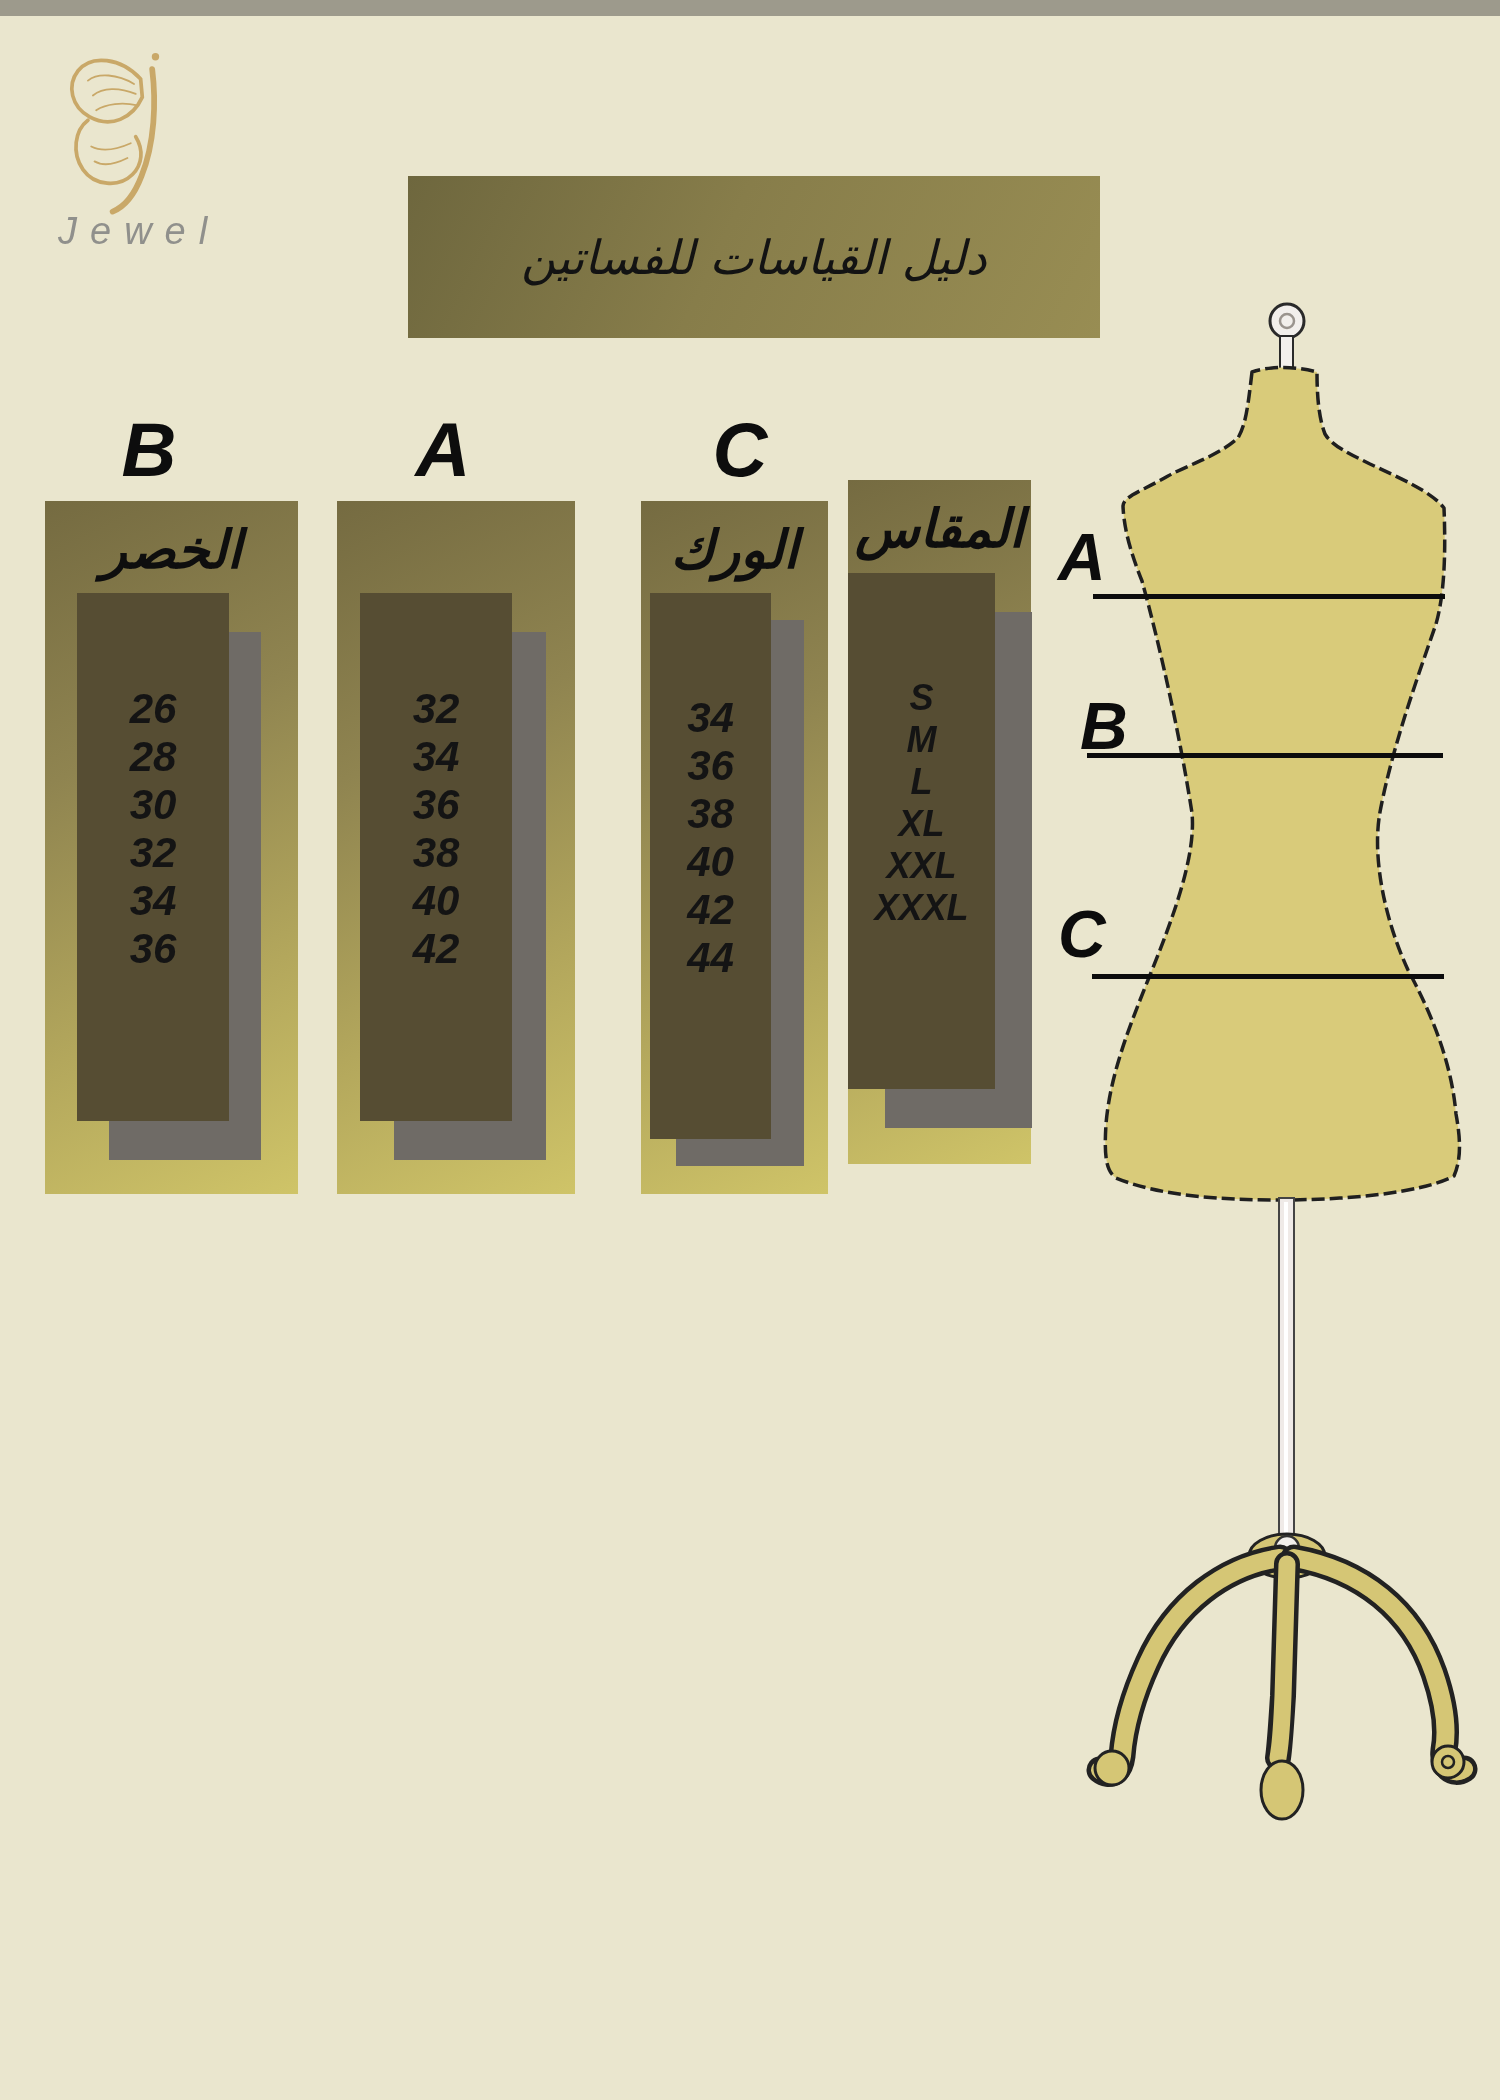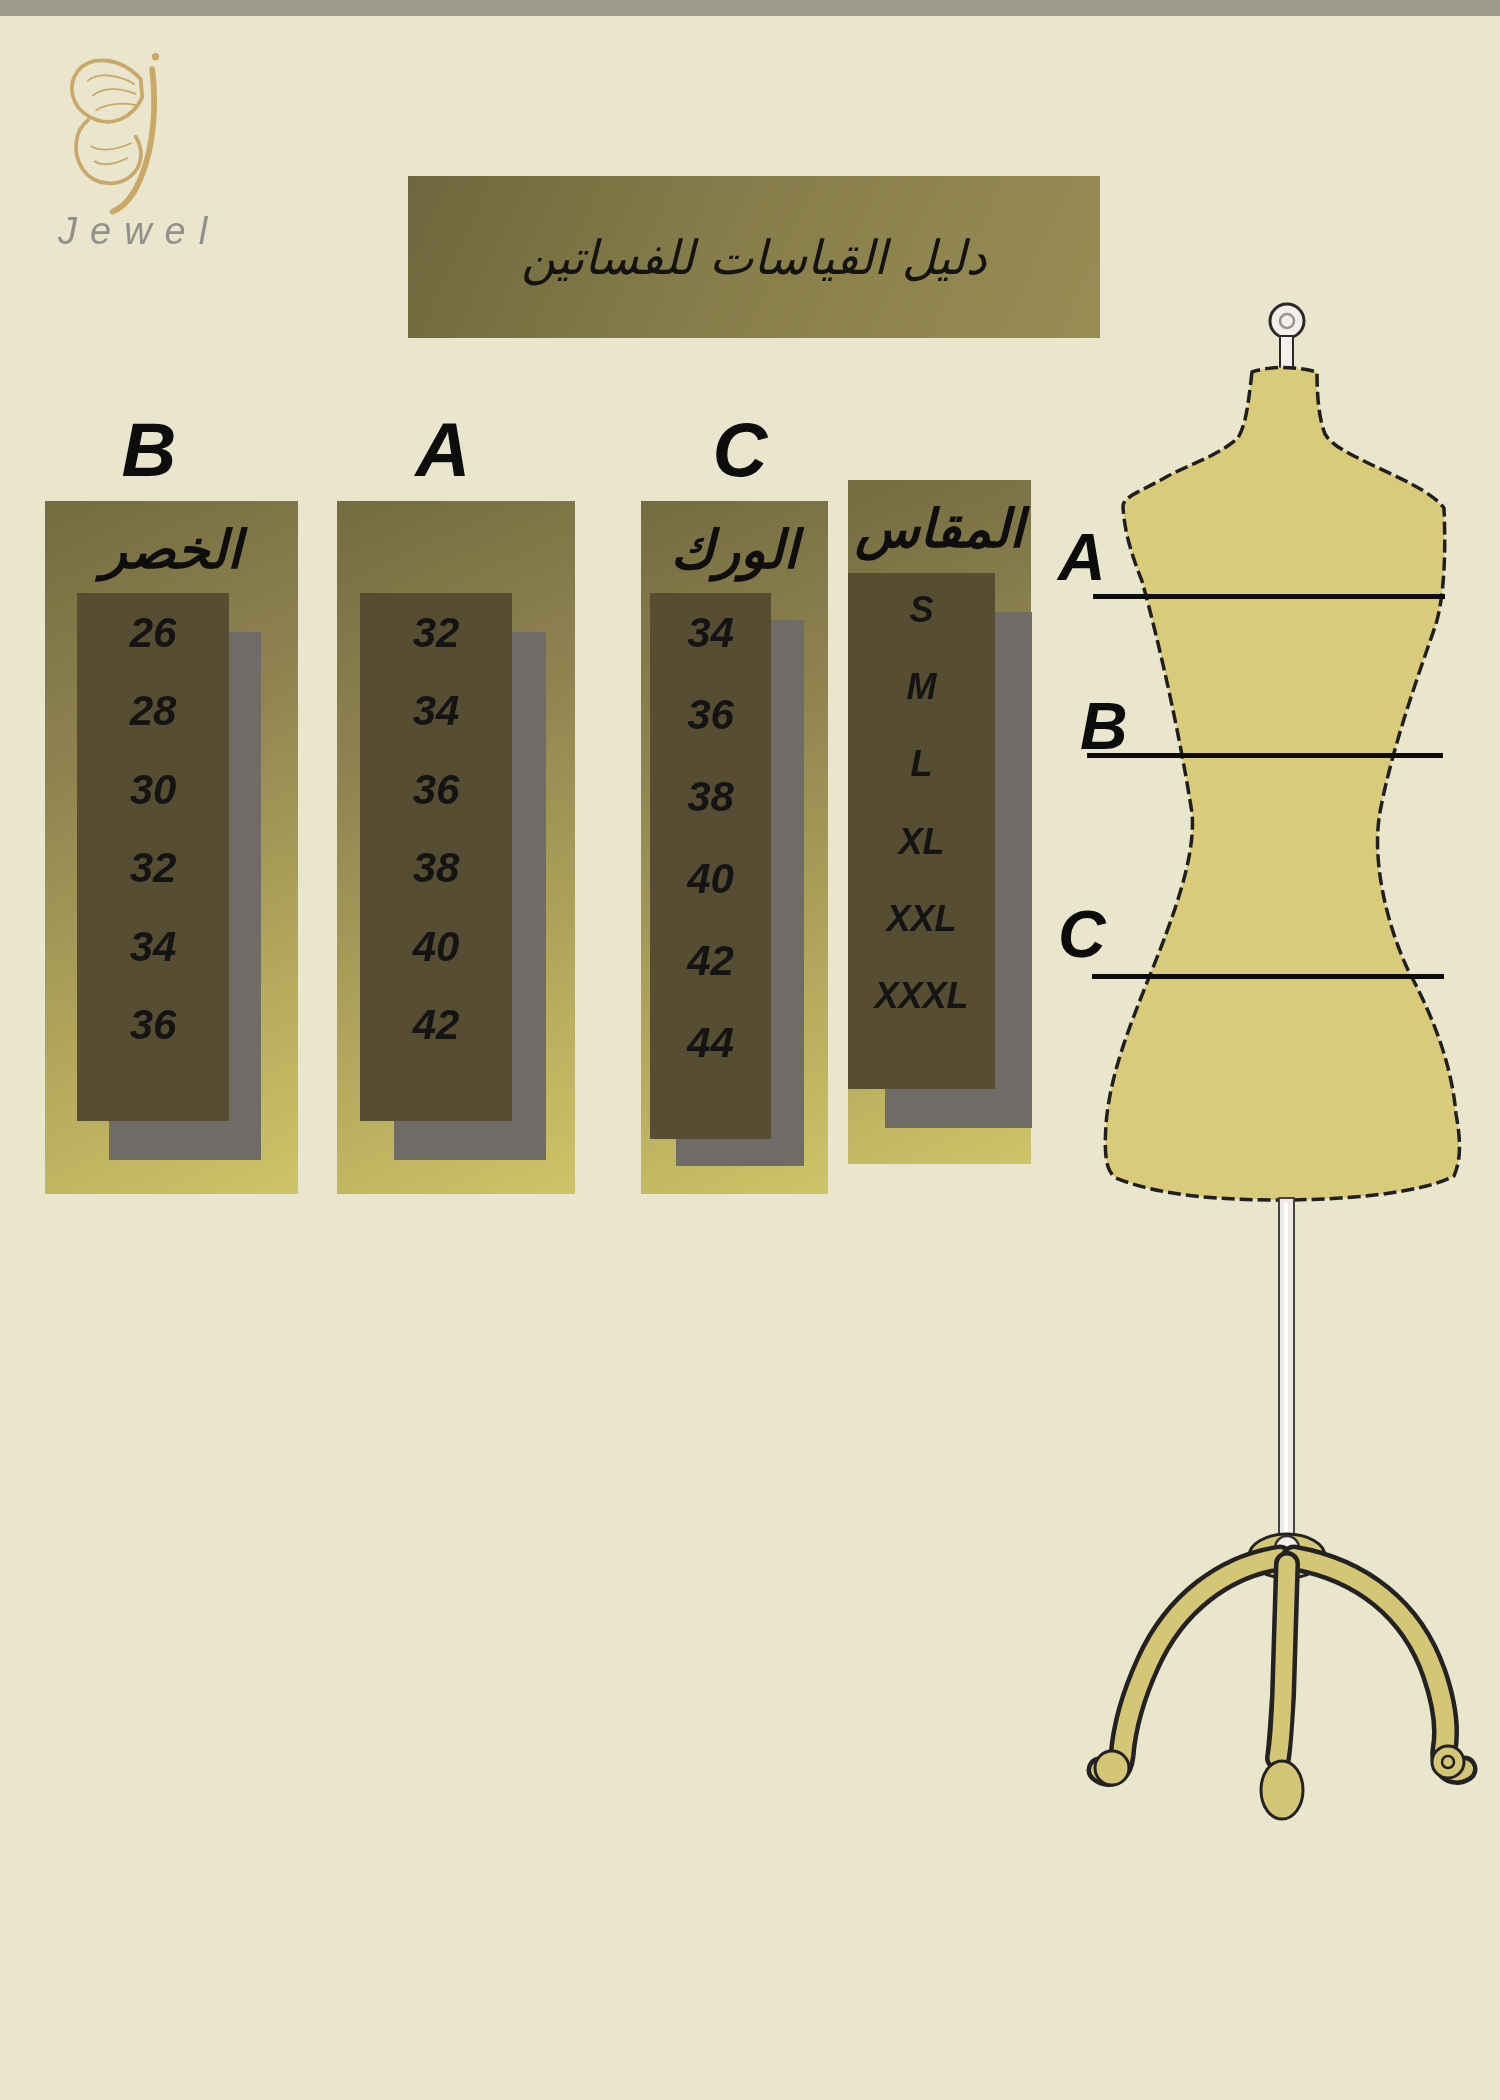--- a/index.html
+++ b/index.html
@@ -35,21 +35,21 @@
     background:linear-gradient(155deg,#756b41 0%,#8f8450 35%,#b3a75c 70%,#cfc468 100%);
   }
   .col-header{
     position:absolute;left:0;right:0;top:12px;height:72px;
     display:flex;align-items:center;justify-content:center;
     font-weight:bold;font-size:53px;color:#0e0e0e;direction:rtl;
   }
   .shadow{position:absolute;background:#6F6B66;}
   .darkbox{
     position:absolute;background:#564D33;box-sizing:border-box;
-    display:flex;flex-direction:column;justify-content:space-between;
+    display:flex;flex-direction:column;justify-content:center;
     padding:16px 0 72px;
   }
   .val{
     display:block;text-align:center;
     font-family:"Liberation Sans","DejaVu Sans",sans-serif;
     font-weight:bold;font-size:42px;color:#141414;
   }
   .val.sz{font-size:36px;}
   
   .mann-svg{position:absolute;left:1040px;top:240px;width:460px;height:1660px;}

